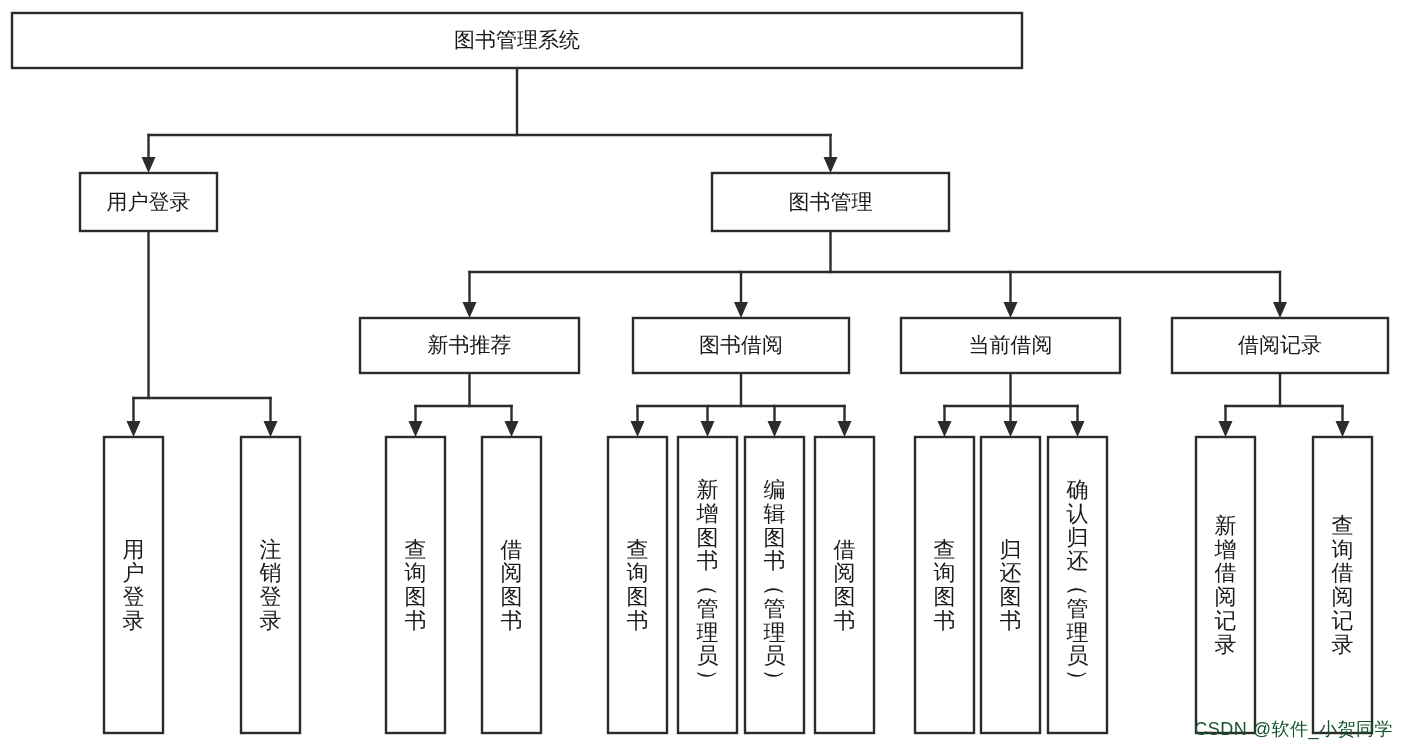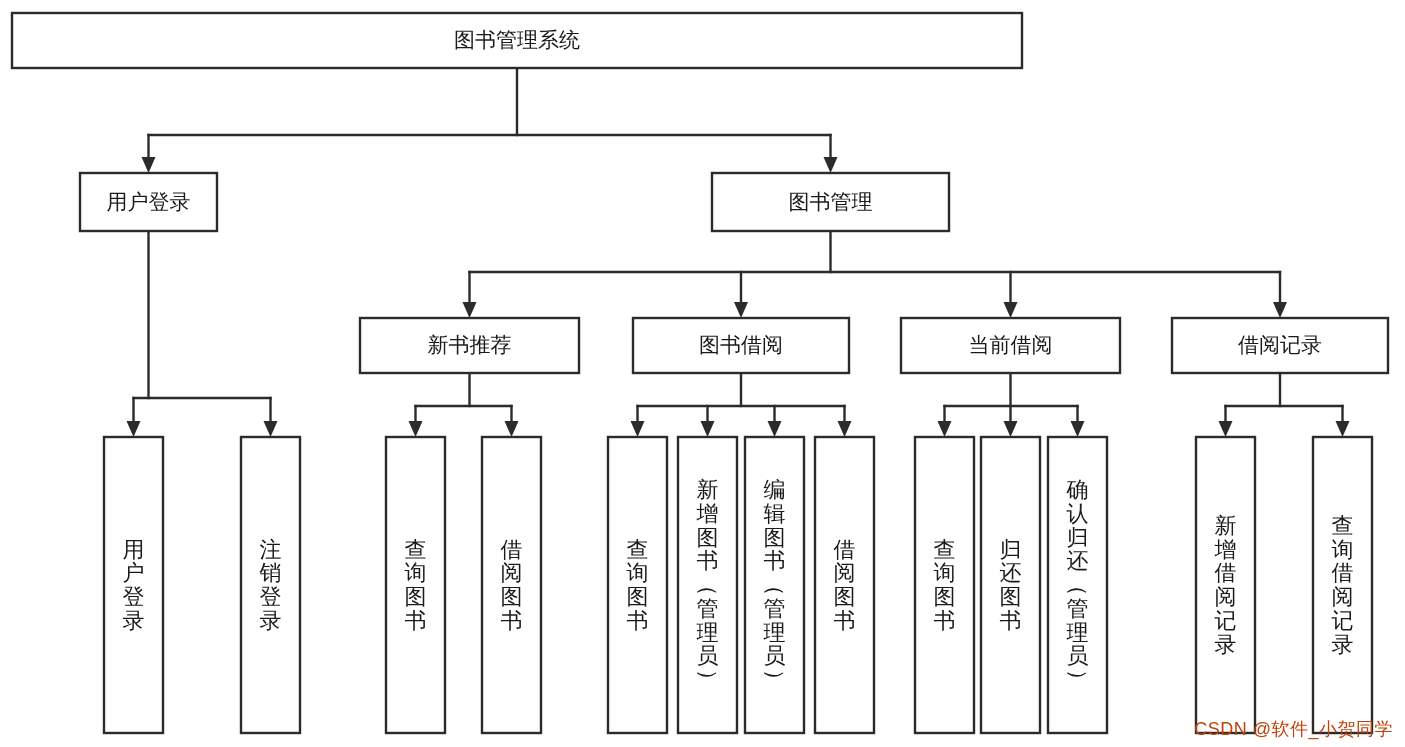--- a/index.html
+++ b/index.html
@@ -43,21 +43,21 @@
     font-size: 21px;
     text-anchor: middle;
     dominant-baseline: middle;
   }
   .watermark {
     position: absolute;
     right: 12px;
     bottom: 6px;
     font-family: "Liberation Sans", "DejaVu Sans", sans-serif;
     font-size: 18px;
-    color: #c2410c;
+    color: #14532d;
     letter-spacing: 0.5px;
     white-space: nowrap;
   }
   .vtext-wrap {
     position: absolute;
     display: flex;
     flex-direction: column;
     align-items: center;
     justify-content: center;
     font-family: "Liberation Sans", "DejaVu Sans", sans-serif;

